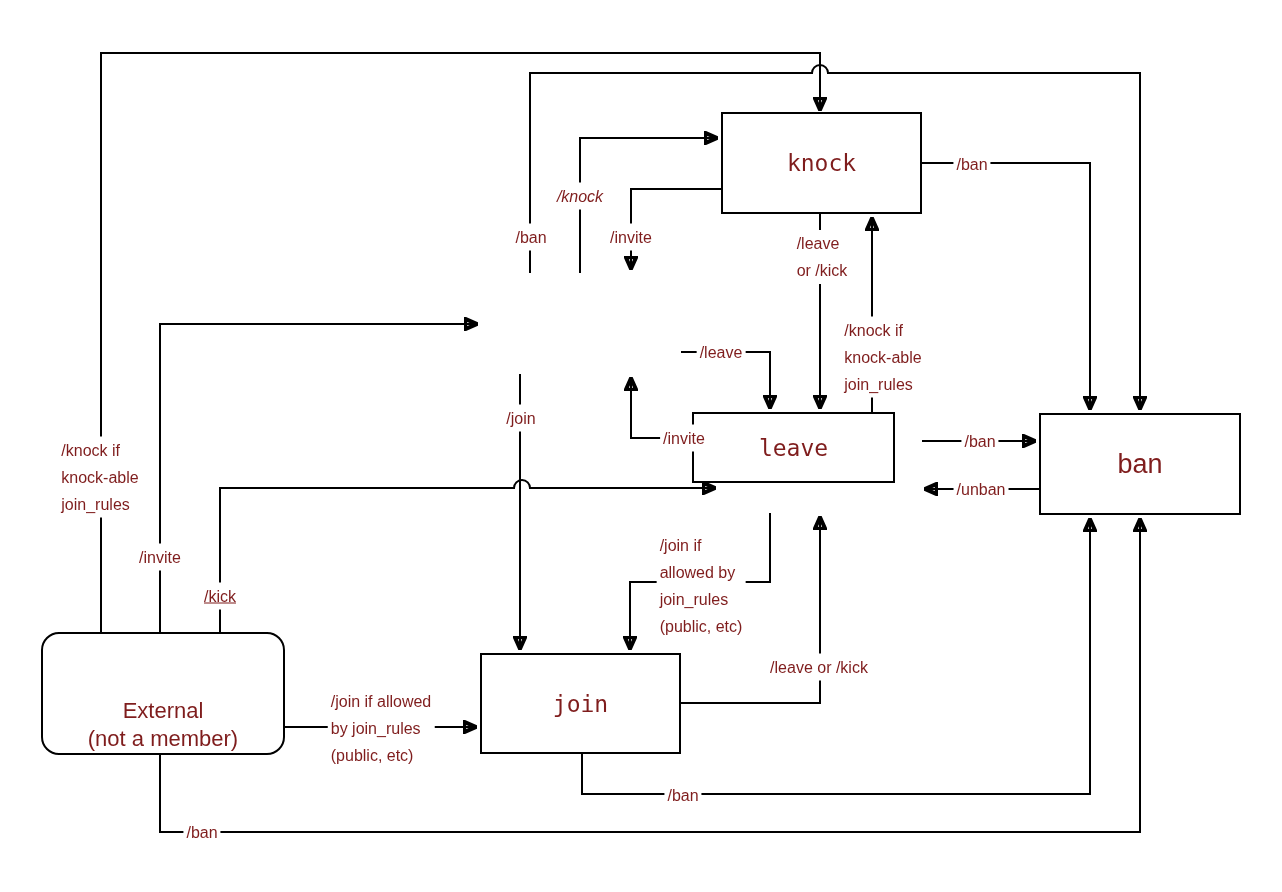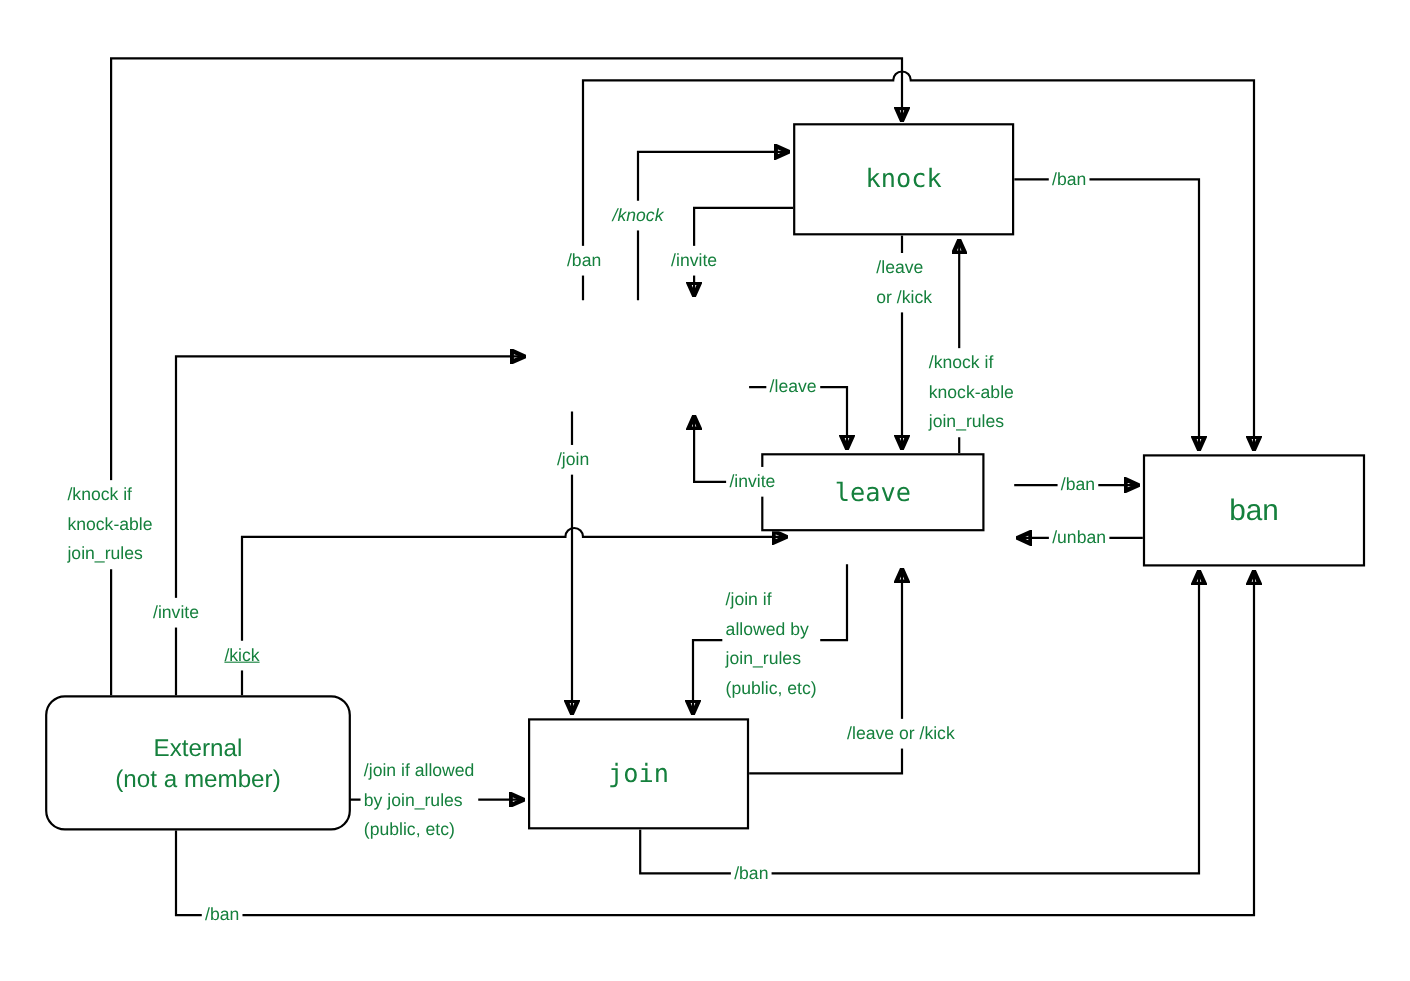--- a/index.html
+++ b/index.html
@@ -1,17 +1,17 @@
 <!DOCTYPE html>
 <html><head>
 <meta charset="utf-8">
 <style>
   html,body{margin:0;padding:0;background:#ffffff;}
   #canvas{position:relative;width:1282px;height:892px;background:#ffffff;overflow:hidden;
-          font-family:"Liberation Sans",sans-serif;color:#15803d;}
+          font-family:"Liberation Sans",sans-serif;color:#7f1d1d;}
   #edges{position:absolute;left:0;top:0;width:1282px;height:892px;}
   #edges path{fill:none;stroke:#000000;stroke-width:2;}
   .state{position:absolute;box-sizing:border-box;background:#ffffff;border:2px solid #000000;
          display:flex;align-items:center;justify-content:center;text-align:center;}
   .state.mono{font-family:"DejaVu Sans Mono","Liberation Mono",monospace;font-size:23px;}
   .state.sans{font-family:"Liberation Sans",sans-serif;font-size:27px;}
   .state.rounded{border-radius:18px;font-family:"Liberation Sans",sans-serif;
                  font-size:22px;line-height:28px;white-space:pre-line;}
   .edge-label{position:absolute;transform:translate(-50%,-50%);background:#ffffff;
               font-size:16px;line-height:27px;text-align:left;white-space:pre-line;
@@ -54,21 +54,21 @@
   </div>
   <div class="state mono" style="left:692px;top:412px;width:203px;height:71px;">
     <span>leave</span>
   </div>
   <div class="state mono" style="left:480px;top:653px;width:201px;height:101px;">
     <span>join</span>
   </div>
   <div class="state sans" style="left:1039px;top:413px;width:202px;height:102px;">
     <span>ban</span>
   </div>
-  <div class="state rounded" style="left:41px;top:632px;width:278px;height:123px;">
+  <div class="state rounded" style="left:41px;top:632px;width:244px;height:123px;align-items:flex-end;">
     <span>External
 (not a member)</span>
   </div>
 
   <div class="edge-label" style="left:100px;top:477px;">/knock if
 knock-able
 join_rules</div>
   <div class="edge-label" style="left:160px;top:557px;">/invite</div>
   <div class="edge-label" style="left:220px;top:596px;text-decoration:underline;">/kick</div>
   <div class="edge-label" style="left:381px;top:728px;">/join if allowed

